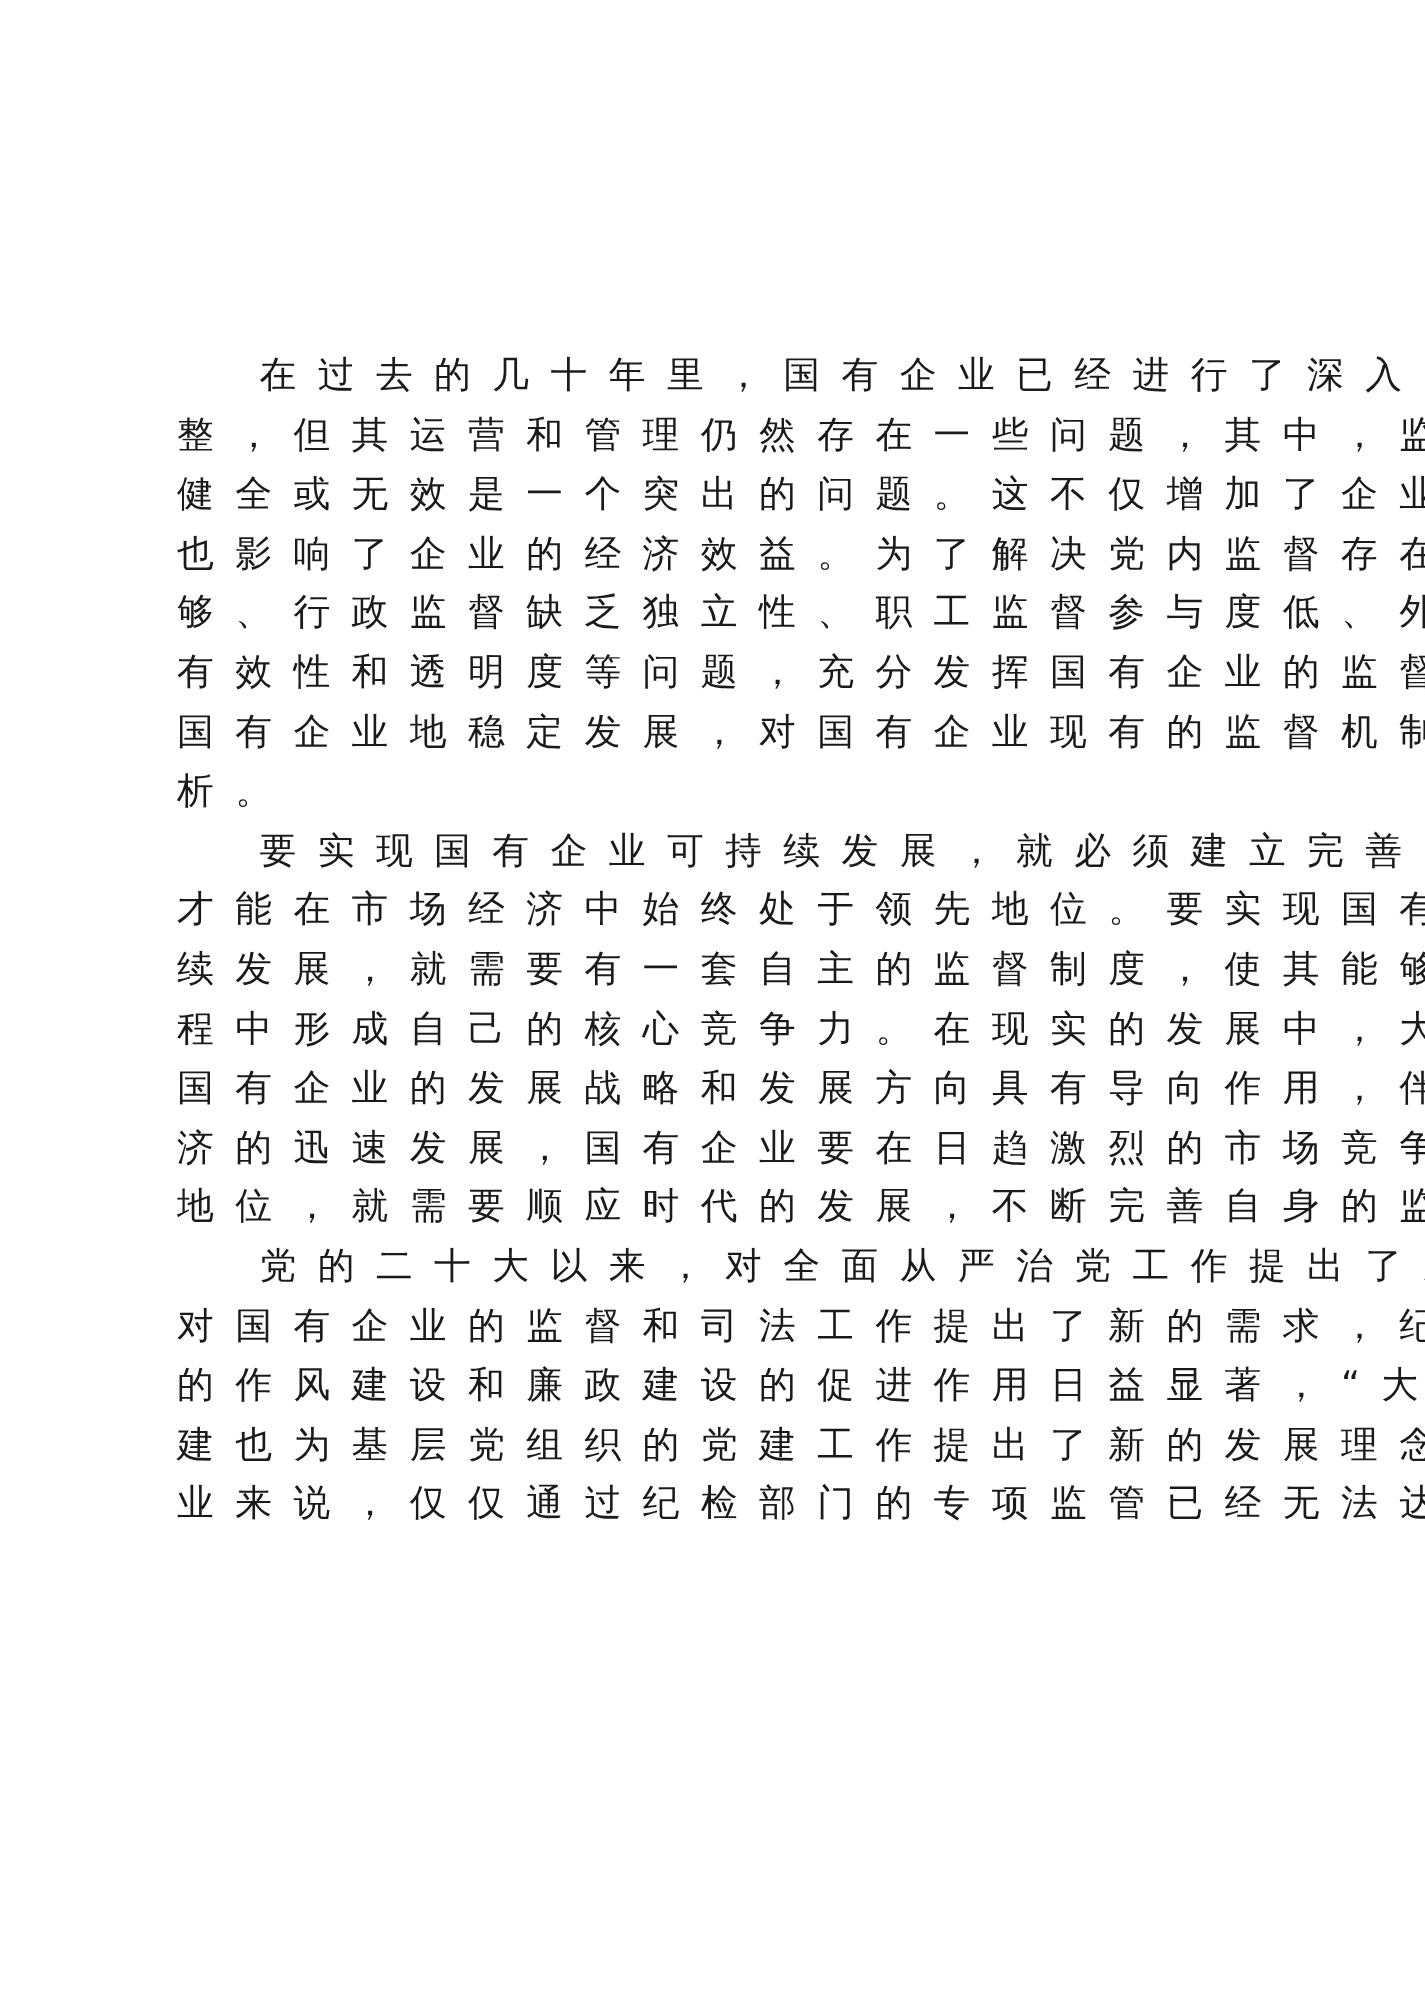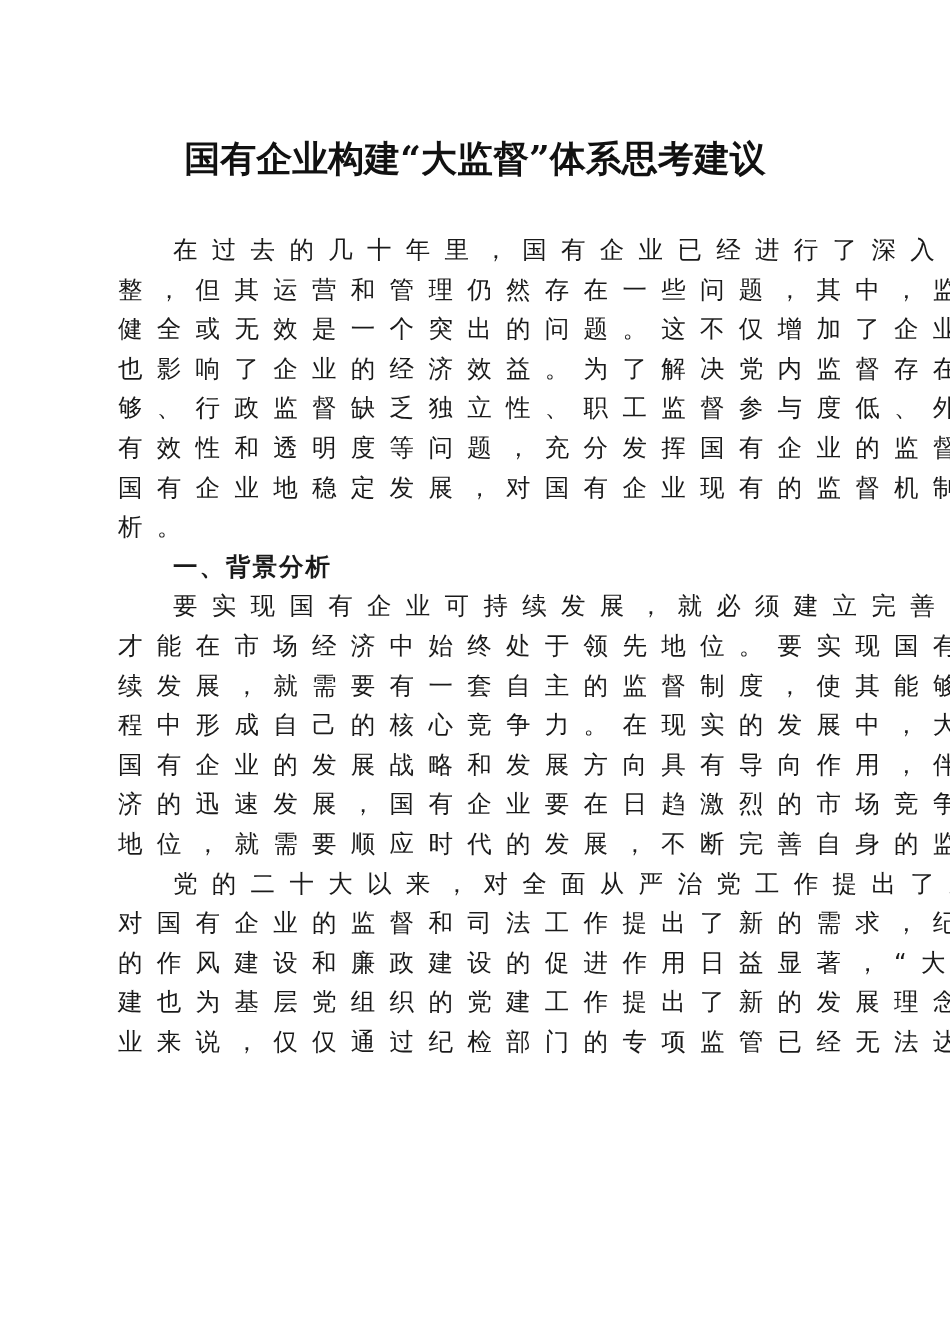--- a/index.html
+++ b/index.html
@@ -18,36 +18,34 @@
       letter-spacing: 14.3px;
     }
     .line { height: 39.6px; line-height: 39.6px; white-space: nowrap; }
     .indent { padding-left: 55px; }
     .heading { font-weight: bold; letter-spacing: 2px; padding-left: 55px; }
   </style>
 </head>
 <body>
 
 <div class="page">
-  <div class="title">国有企业构建“大监督”体系思考建议</div>
 
   <div class="body">
 
     <div>
       <div class="line indent">在过去的几十年里，国有企业已经进行了深入的改革和调</div>
       <div class="line">整，但其运营和管理仍然存在一些问题，其中，监督机制的不</div>
       <div class="line">健全或无效是一个突出的问题。这不仅增加了企业的运营风险，</div>
       <div class="line">也影响了企业的经济效益。为了解决党内监督存在执行力度不</div>
       <div class="line">够、行政监督缺乏独立性、职工监督参与度低、外部监督缺乏</div>
       <div class="line">有效性和透明度等问题，充分发挥国有企业的监督作用，确保</div>
       <div class="line">国有企业地稳定发展，对国有企业现有的监督机制进行深入剖</div>
       <div class="line">析。</div>
     </div>
 
-    <div class="line heading">一、背景分析</div>
 
     <div>
       <div class="line indent">要实现国有企业可持续发展，就必须建立完善的监督制度</div>
       <div class="line">才能在市场经济中始终处于领先地位。要实现国有企业的可持</div>
       <div class="line">续发展，就需要有一套自主的监督制度，使其能够在市场化进</div>
       <div class="line">程中形成自己的核心竞争力。在现实的发展中，大监管机制对</div>
       <div class="line">国有企业的发展战略和发展方向具有导向作用，伴随着我国经</div>
       <div class="line">济的迅速发展，国有企业要在日趋激烈的市场竞争中占据有利</div>
       <div class="line">地位，就需要顺应时代的发展，不断完善自身的监管制度。</div>
     </div>

